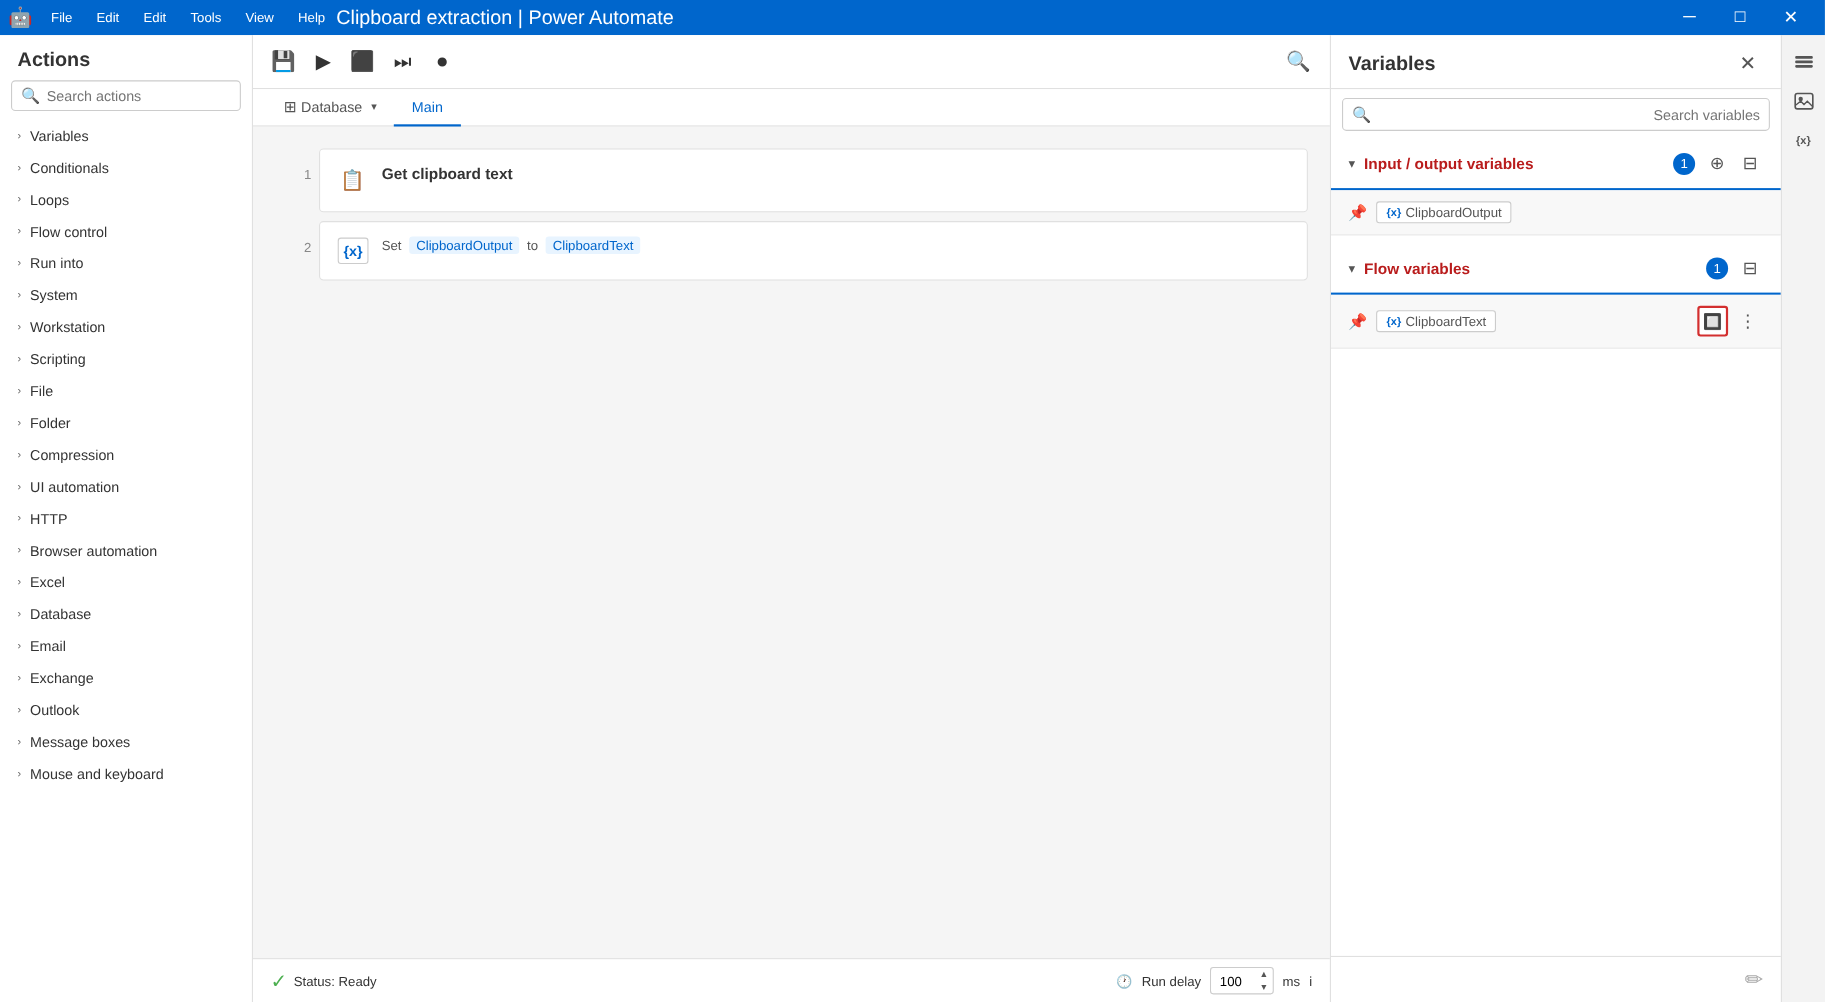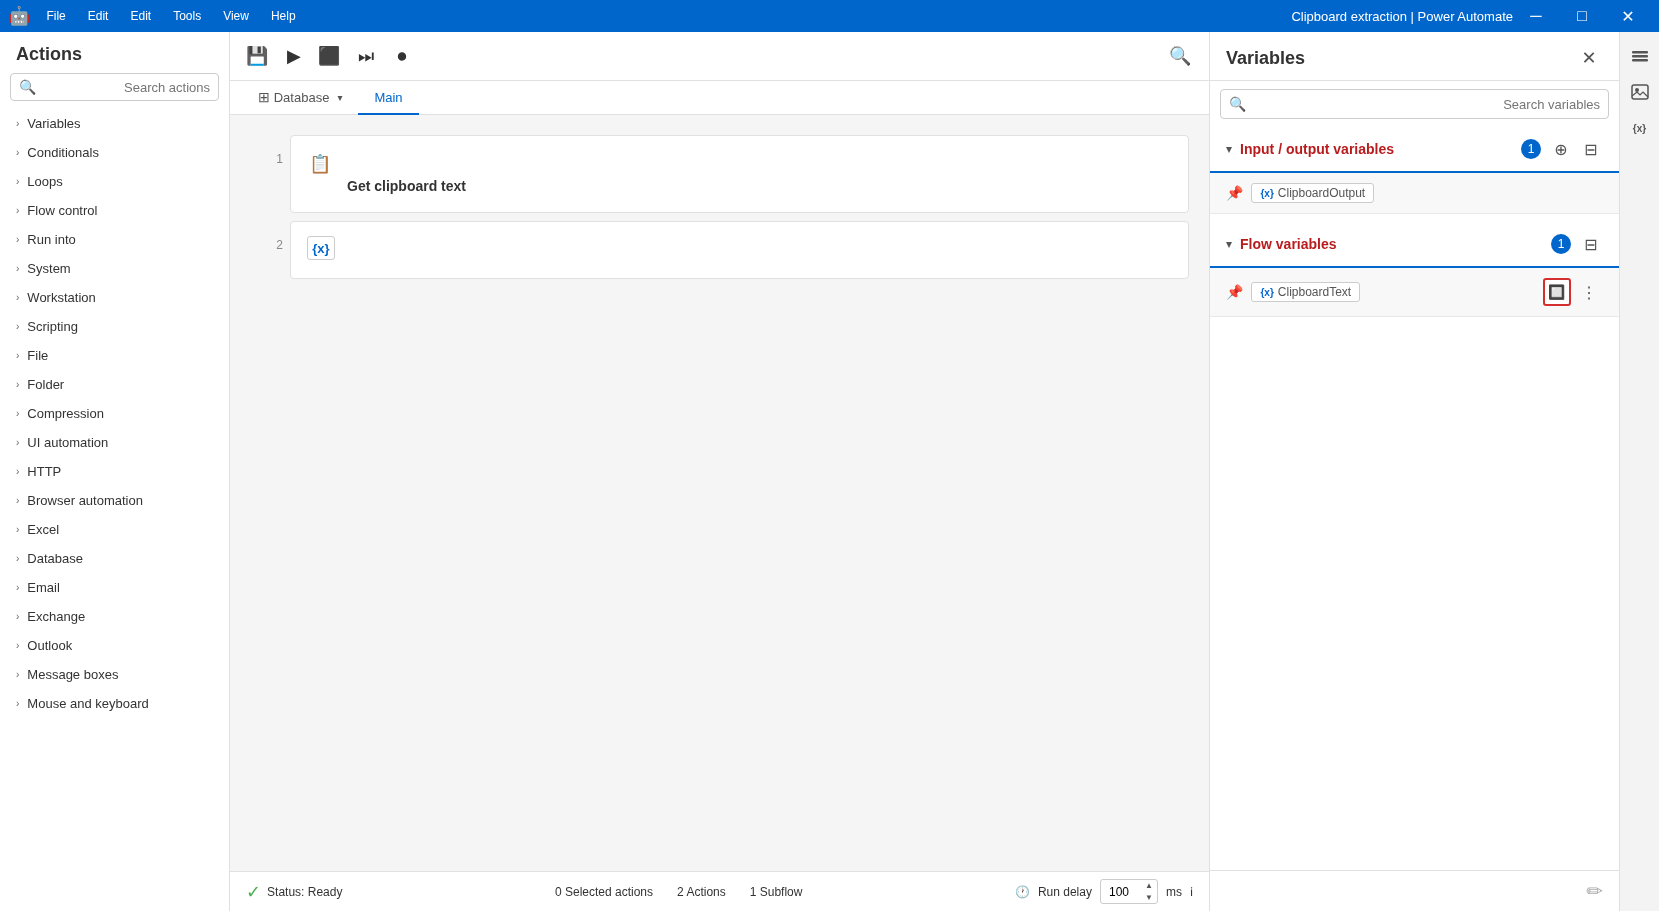--- a/index.html
+++ b/index.html
@@ -8,21 +8,21 @@
     
     .title-bar {
       display: flex; align-items: center; height: 32px;
       background: #0066cc; color: white; padding: 0 8px; user-select: none;
     }
     .title-bar-menu { display: flex; gap: 2px; }
     .title-bar-menu span {
       padding: 4px 10px; font-size: 12px; cursor: default; border-radius: 3px;
     }
     .title-bar-title {
-      flex: 1; text-align: right; font-size: 13px; font-weight: 400;
+      flex: 1; text-align: left; font-size: 18px; font-weight: 400;
     }
     .title-bar-controls { display: flex; gap: 0; }
     .title-bar-controls span {
       width: 46px; height: 32px; display: flex; align-items: center; justify-content: center;
       font-size: 16px; cursor: pointer;
     }
 
     
     .app-body { display: flex; height: calc(911px - 32px); }
 
@@ -35,21 +35,20 @@
       padding: 12px 16px 8px; font-size: 18px; font-weight: 600; color: #333;
     }
     .search-box {
       margin: 0 10px 8px; display: flex; align-items: center;
       border: 1px solid #ccc; border-radius: 4px; padding: 5px 8px;
       background: white;
     }
     .search-box input {
       border: none; outline: none; font-size: 13px; color: #15803d; width: 100%;
       background: transparent;
-      text-align: right;
     }
     .search-icon { color: #888; margin-right: 6px; font-size: 14px; }
     .actions-list { flex: 1; overflow-y: auto; }
     .action-item {
       display: flex; align-items: center; padding: 7px 16px;
       font-size: 13px; color: #333; cursor: pointer;
     }
     .action-item .chevron { font-size: 10px; margin-right: 8px; color: #666; }
 
     
@@ -89,21 +88,21 @@
     }
     .flow-action-num {
       position: absolute; left: -36px; top: 16px;
       font-size: 12px; color: #888; width: 28px; text-align: right;
     }
     .flow-action-icon {
       width: 28px; height: 28px; margin-right: 12px; flex-shrink: 0;
       display: flex; align-items: center; justify-content: center;
       font-size: 18px; color: #555;
     }
-    .flow-action-content { flex: 1; margin-top: 28px; }
+    .flow-action-content { flex: 1; }
     .flow-action-title { font-size: 14px; font-weight: 600; color: #333; margin-bottom: 4px; }
     .flow-action-desc { font-size: 12px; color: #555; }
     .flow-action-desc .link-text { color: #0066cc; }
 
     .canvas-actions-wrapper { margin-left: 40px; }
 
     
     .status-bar {
       display: flex; align-items: center; padding: 0 16px;
       height: 40px; background: white; border-top: 1px solid #e0e0e0;
@@ -351,35 +350,36 @@
           <div class="flow-action-icon">📋</div>
           <div class="flow-action-content">
             <div class="flow-action-title">Get clipboard text</div>
           </div>
         </div>
 
         <div class="flow-action" style="position:relative;margin-bottom:8px;">
           <span class="flow-action-num">2</span>
           <div class="flow-action-icon" style="font-size:13px;font-weight:bold;color:#0066cc;border:1px solid #ccc;border-radius:3px;width:28px;height:24px;">{x}</div>
           <div class="flow-action-content">
+            <div class="flow-action-desc">
+              <span>Set</span>
+              <span class="link-text" style="margin-left:4px;margin-right:4px;background:#e8f4ff;padding:1px 6px;border-radius:3px;">ClipboardOutput</span>
+              <span>to</span>
+              <span class="link-text" style="margin-left:4px;background:#e8f4ff;padding:1px 6px;border-radius:3px;">ClipboardText</span>
+            </div>
           </div>
         </div>
 
       </div>
     </div>
 
     <div class="status-bar">
       <div class="status-ready">
         <span class="status-dot">✓</span>
         <span>Status: Ready</span>
-      </div>
-      <div class="status-bar-center">
-        <span>0 Selected actions</span>
-        <span>2 Actions</span>
-        <span>1 Subflow</span>
       </div>
       <div class="run-delay">
         <span>🕐</span>
         <span>Run delay</span>
         <div class="run-delay-input">
           <input class="run-delay-value" type="text" value="100" style="">
           <div class="run-delay-arrows">
             <span>▲</span>
             <span>▼</span>
           </div>

